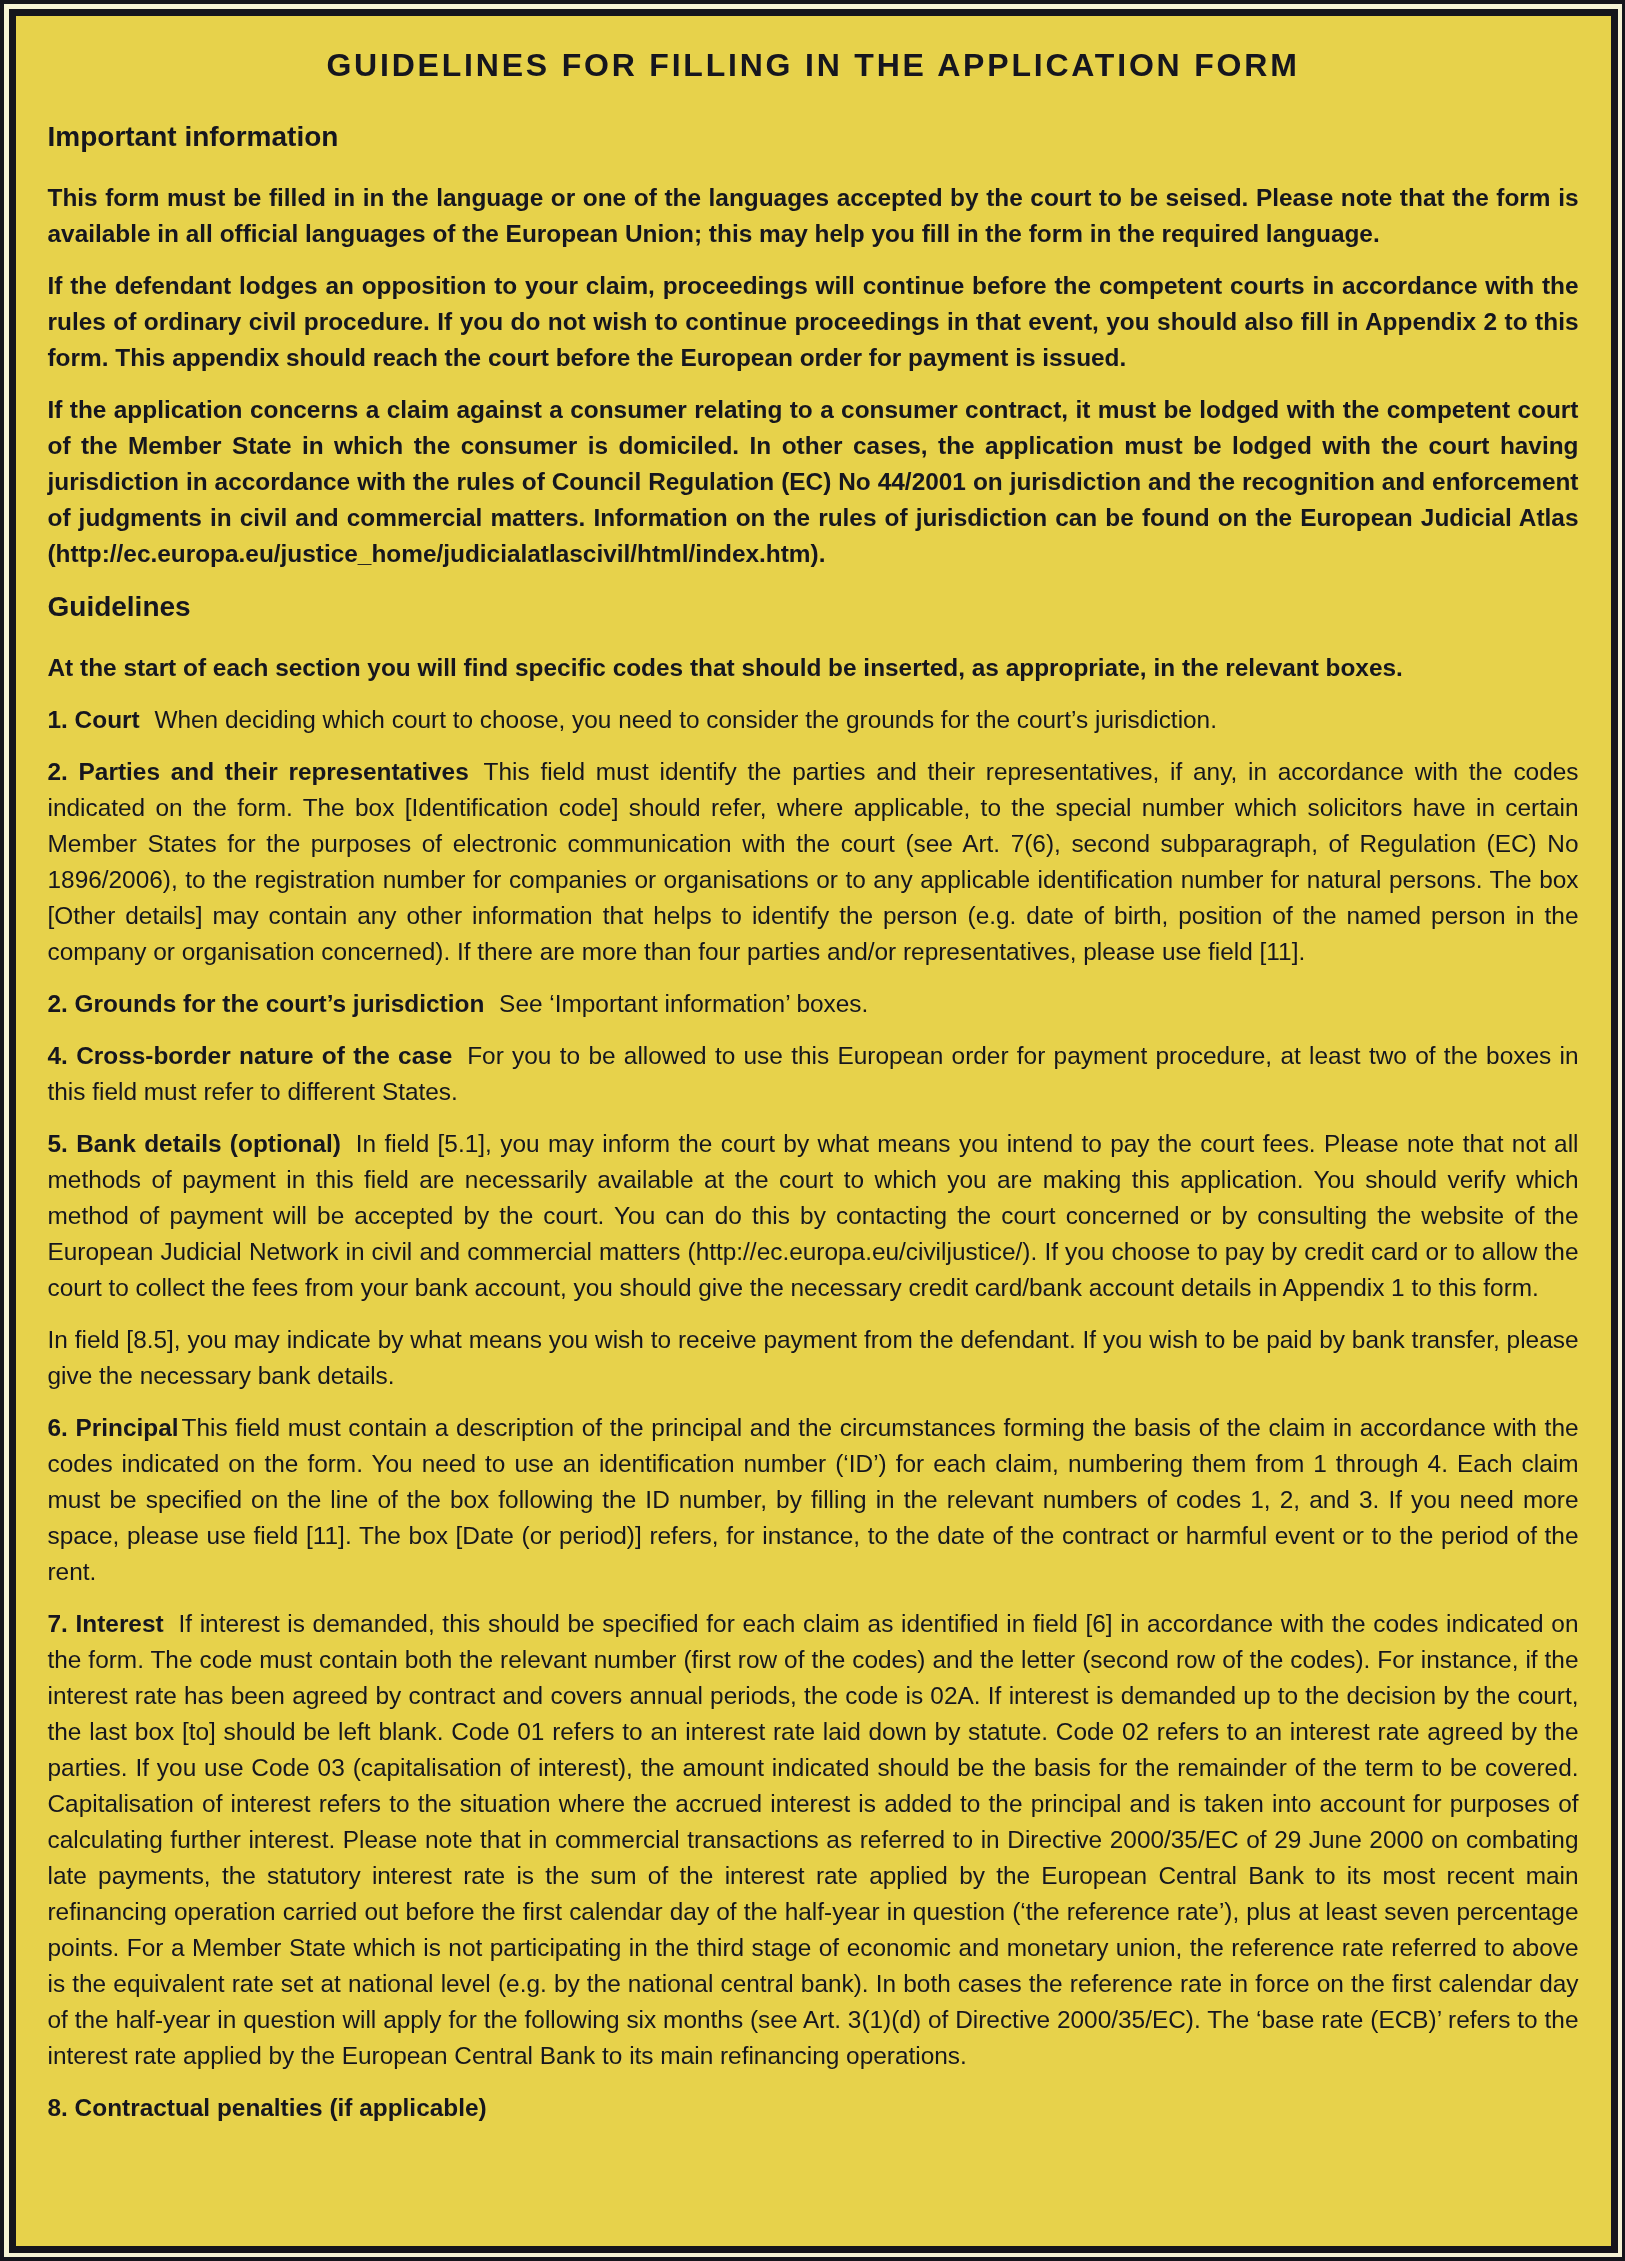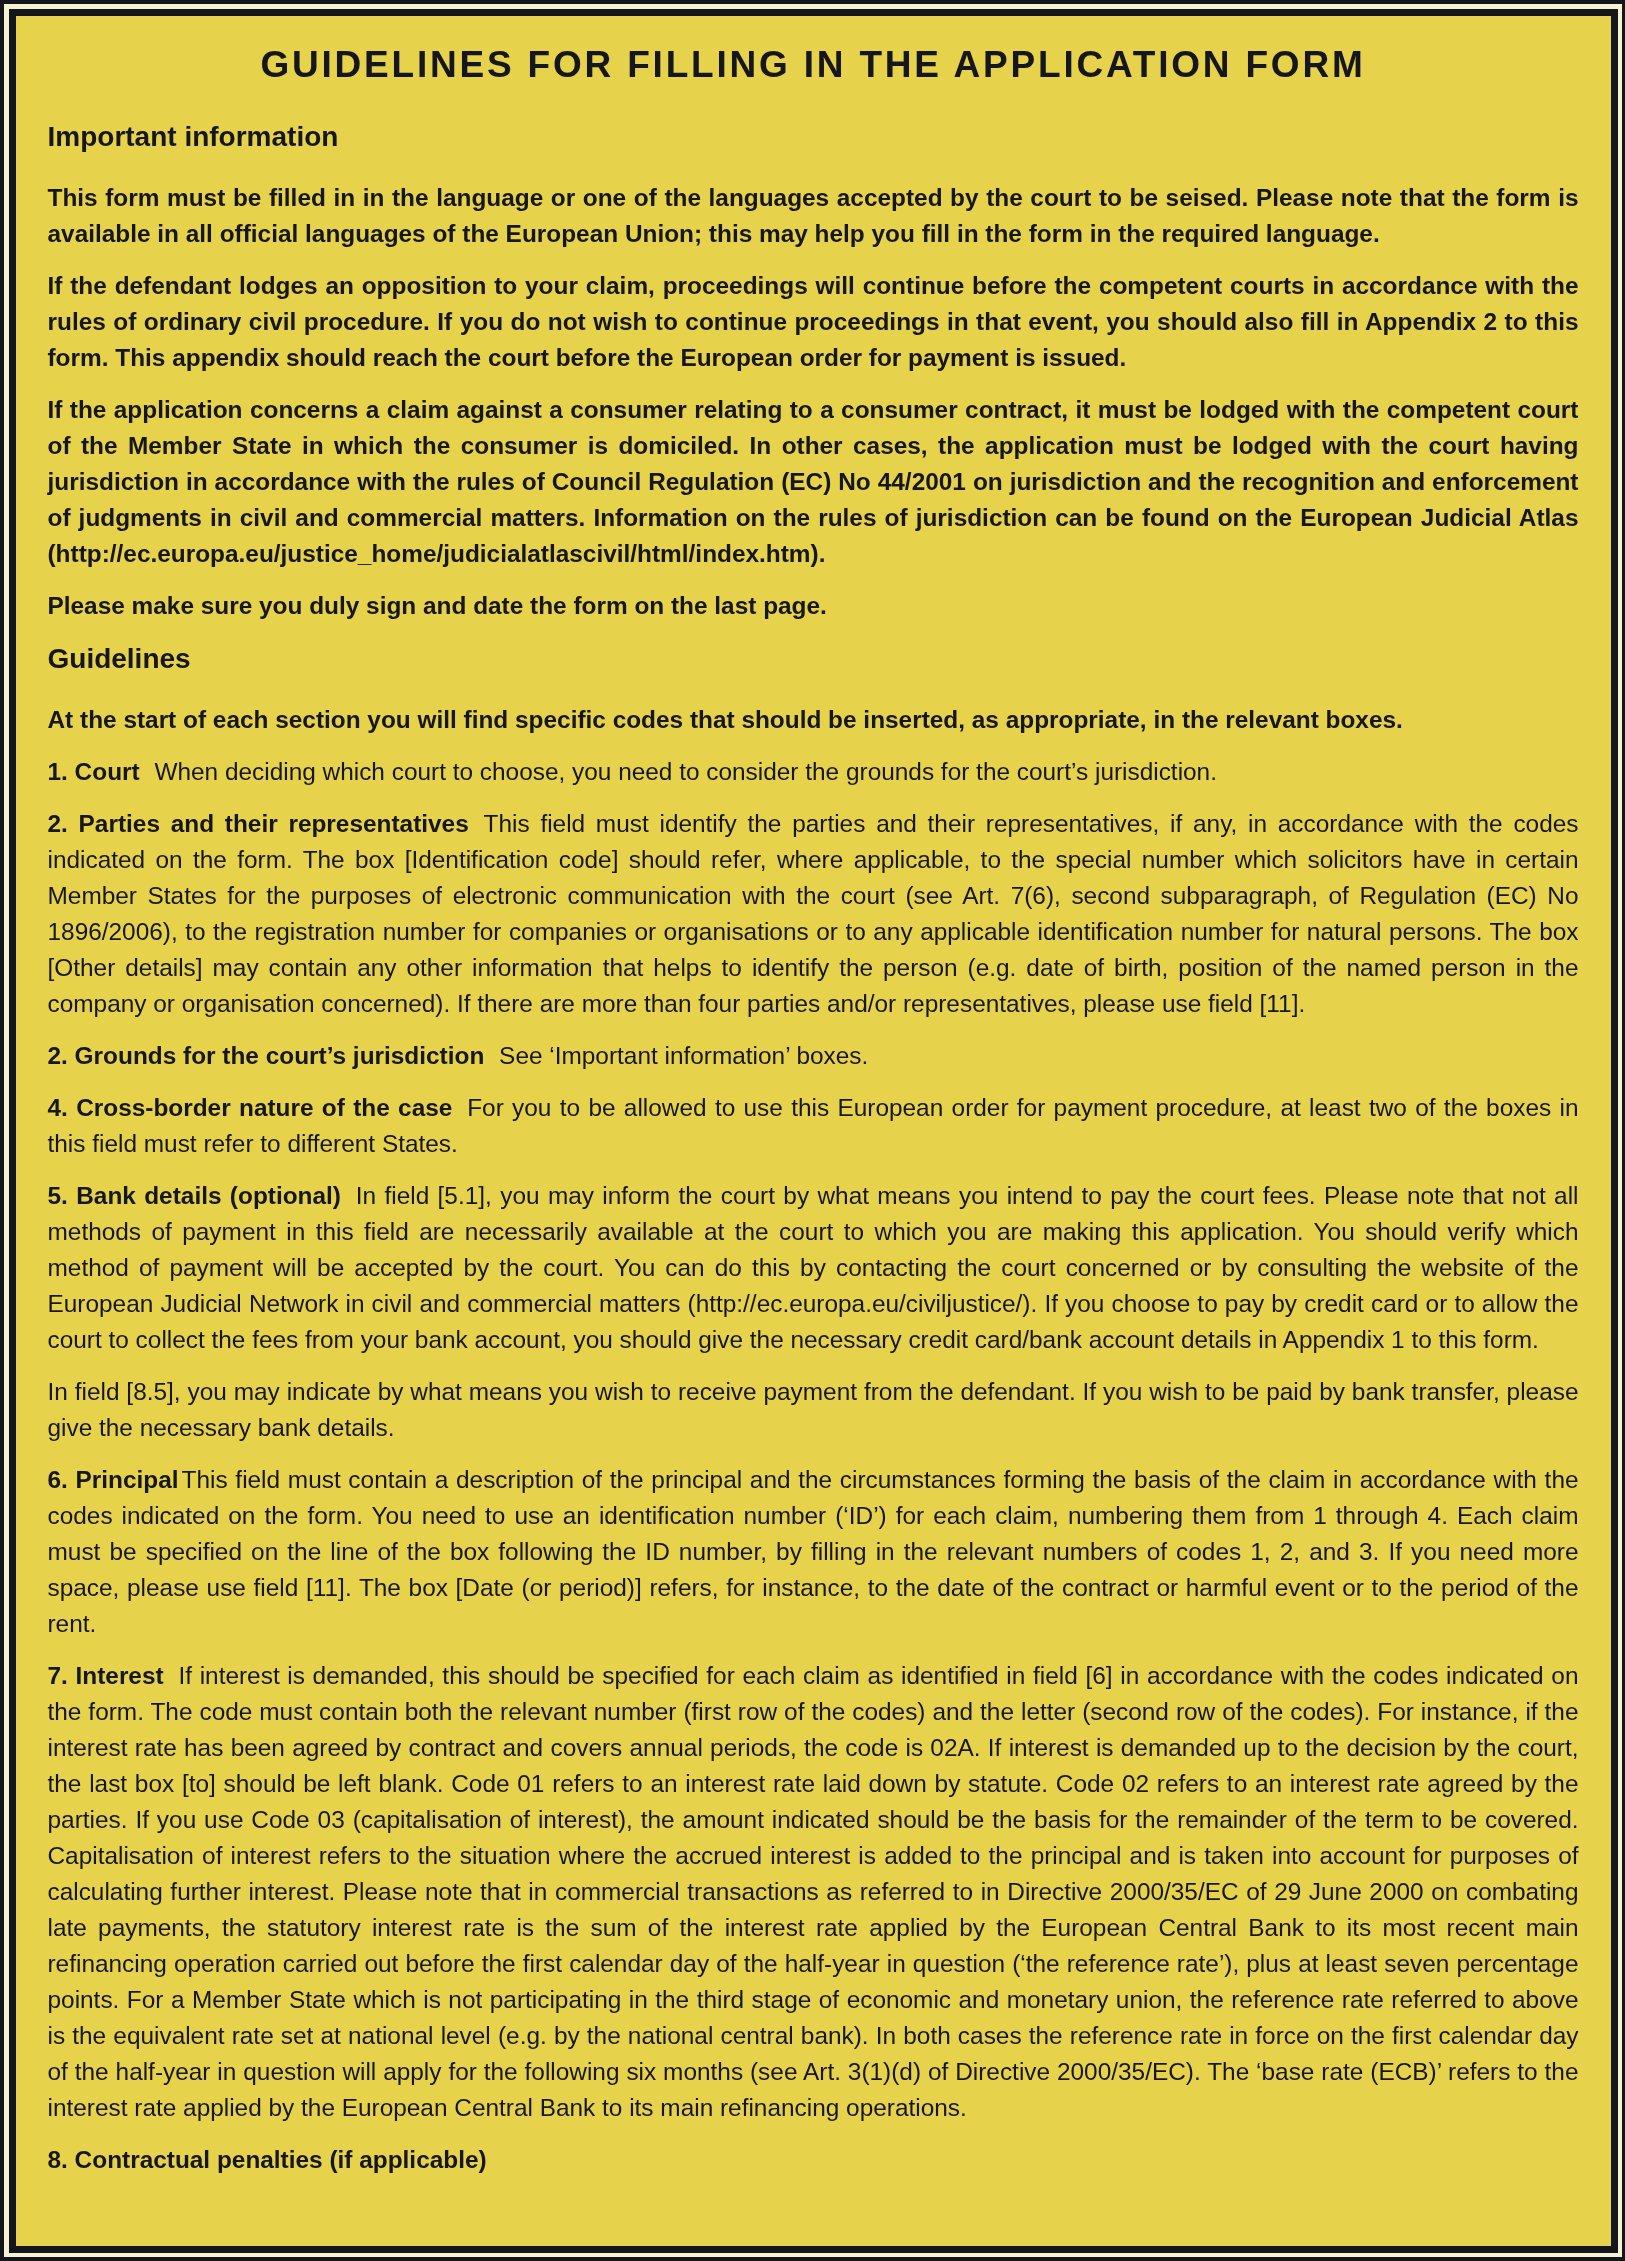--- a/index.html
+++ b/index.html
@@ -20,21 +20,21 @@
     background: #e7d24b;            
     border: 7.4px solid #15151c;     
     padding: 17px 32px 13.6px 32px;
     font-family: "Liberation Sans", "DejaVu Sans", sans-serif;
     color: #16161e;
     font-size: 24.4px;
     line-height: 36px;
   }
 
   .title {
-    font-size: 37px;
+    font-size: 32px;
     line-height: 36px;
     font-weight: 700;
     letter-spacing: 2.8px;
     text-align: center;
     margin: 14.8px 0 36px 0;
   }
   .heading {
     font-size: 28px;
     line-height: 36px;
     font-weight: 700;
@@ -58,21 +58,20 @@
 <div class="frame-outer">
   <div class="frame-inner">
 
     <h1 class="title">GUIDELINES FOR FILLING IN THE APPLICATION FORM</h1>
 
     <h2 class="heading">Important information</h2>
 
     <p class="para bold">This form must be filled in in the language or one of the languages accepted by the court to be seised. Please note that the form is available in all official languages of the European Union; this may help you fill in the form in the required language.</p>
     <p class="para bold">If the defendant lodges an opposition to your claim, proceedings will continue before the competent courts in accordance with the rules of ordinary civil procedure. If you do not wish to continue proceedings in that event, you should also fill in Appendix 2 to this form. This appendix should reach the court before the European order for payment is issued.</p>
     <p class="para bold">If the application concerns a claim against a consumer relating to a consumer contract, it must be lodged with the competent court of the Member State in which the consumer is domiciled. In other cases, the application must be lodged with the court having jurisdiction in accordance with the rules of Council Regulation (EC) No 44/2001 on jurisdiction and the recognition and enforcement of judgments in civil and commercial matters. Information on the rules of jurisdiction can be found on the European Judicial Atlas (http://ec.europa.eu/justice_home/judicialatlascivil/html/index.htm).</p>
-    <p class="para bold">Please make sure you duly sign and date the form on the last page.</p>
 
     <h2 class="heading">Guidelines</h2>
 
     <p class="para bold">At the start of each section you will find specific codes that should be inserted, as appropriate, in the relevant boxes.</p>
 
     <p class="para"><span class="lead">1. Court</span><span>When deciding which court to choose, you need to consider the grounds for the court’s jurisdiction.</span></p>
 
     <p class="para"><span class="lead">2. Parties and their representatives</span><span>This field must identify the parties and their representatives, if any, in accordance with the codes indicated on the form. The box [Identification code] should refer, where applicable, to the special number which solicitors have in certain Member States for the purposes of electronic communication with the court (see Art. 7(6), second subparagraph, of Regulation (EC) No 1896/2006), to the registration number for companies or organisations or to any applicable identification number for natural persons. The box [Other details] may contain any other information that helps to identify the person (e.g. date of birth, position of the named person in the company or organisation concerned). If there are more than four parties and/or representatives, please use field [11].</span></p>
 
     <p class="para"><span class="lead">2. Grounds for the court’s jurisdiction</span><span>See ‘Important information’ boxes.</span></p>

